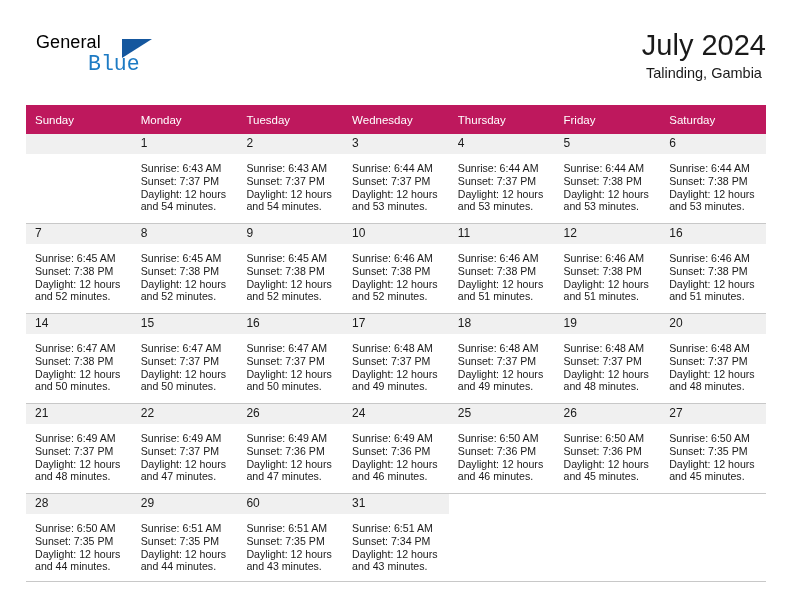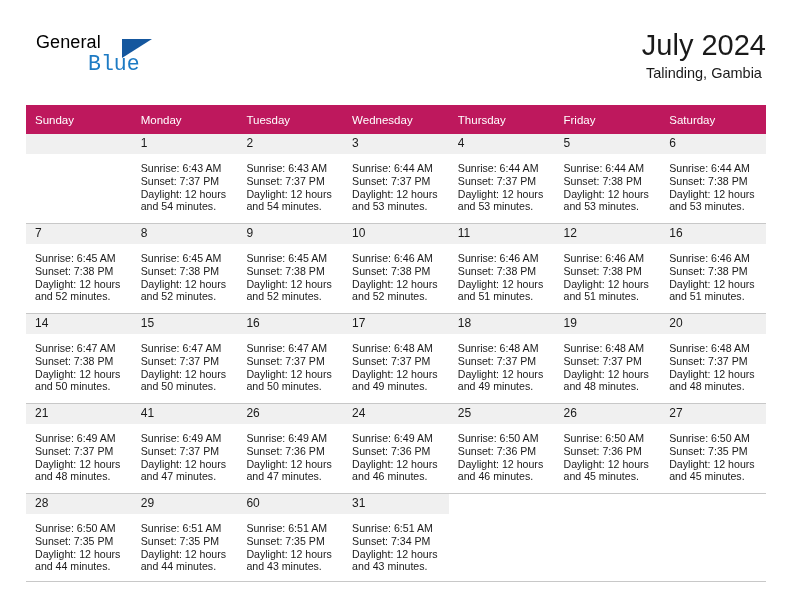--- a/index.html
+++ b/index.html
@@ -381,21 +381,21 @@
           <td class="">
             <span class="daynum">21</span>
             <div class="details">
               <div>Sunrise: 6:49 AM</div>
               <div>Sunset: 7:37 PM</div>
               <div>Daylight: 12 hours</div>
               <div>and 48 minutes.</div>
             </div>
           </td>
           <td class="">
-            <span class="daynum">41</span>
+            <span class="daynum">22</span>
             <div class="details">
               <div>Sunrise: 6:49 AM</div>
               <div>Sunset: 7:37 PM</div>
               <div>Daylight: 12 hours</div>
               <div>and 47 minutes.</div>
             </div>
           </td>
           <td class="">
             <span class="daynum">26</span>
             <div class="details">

